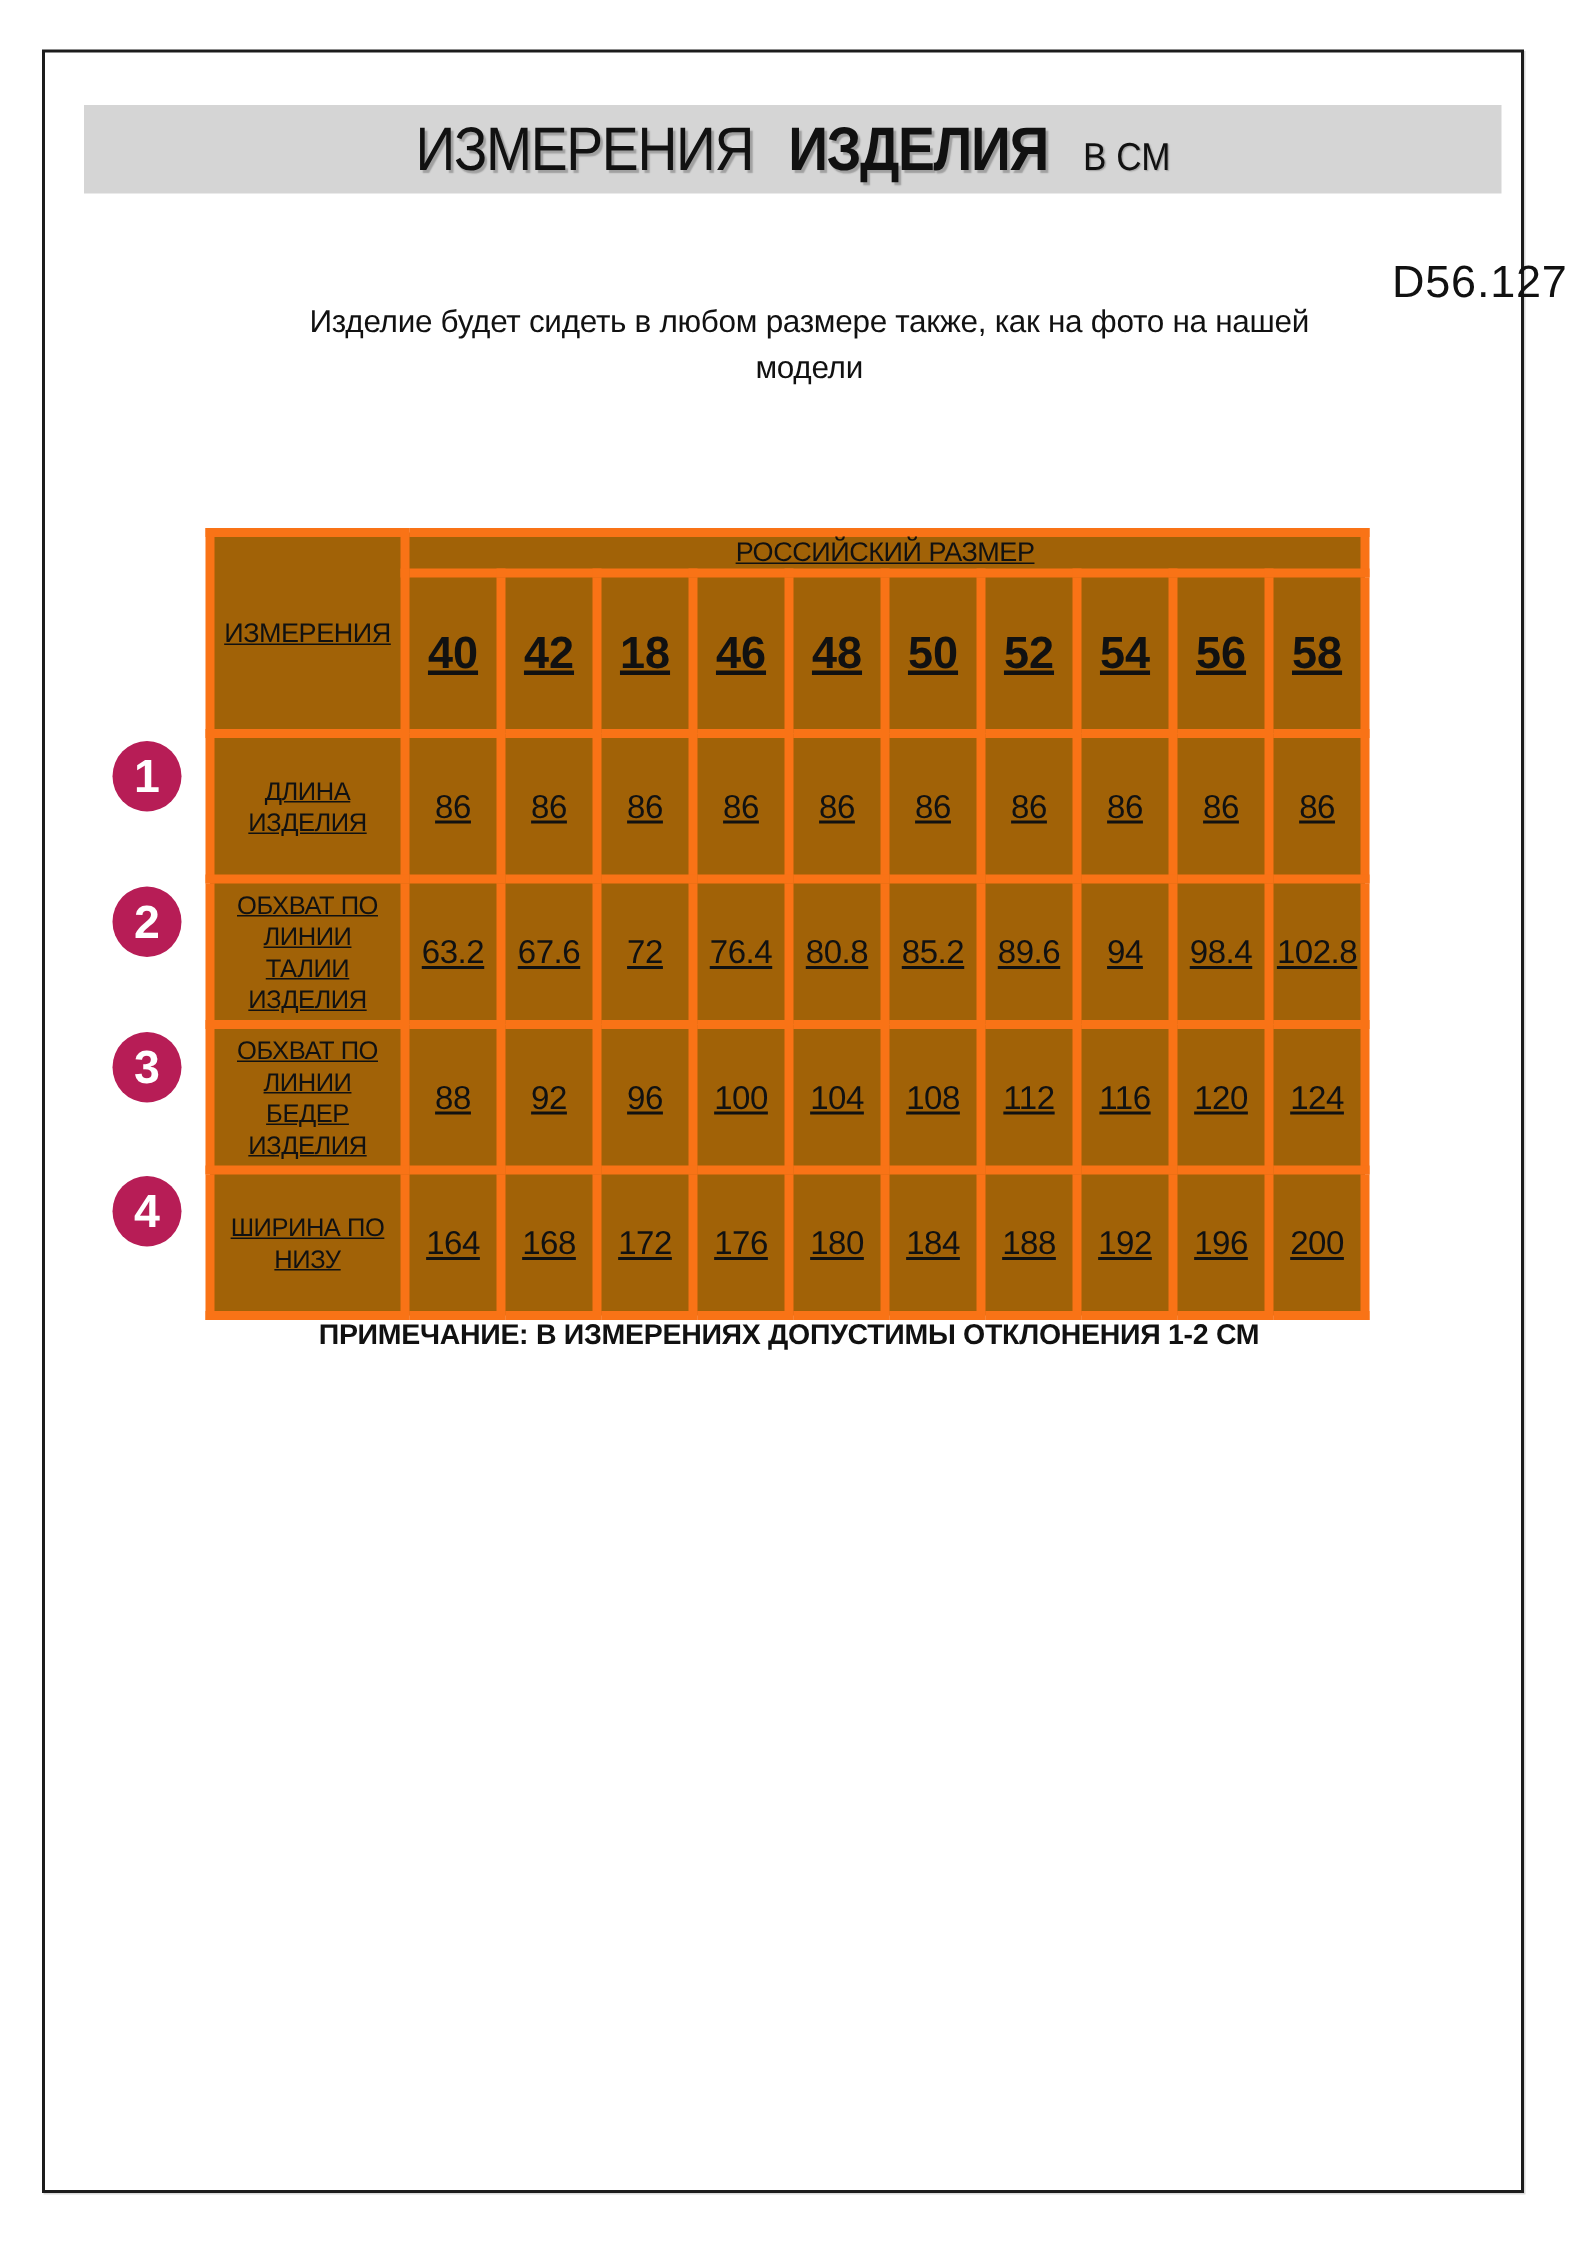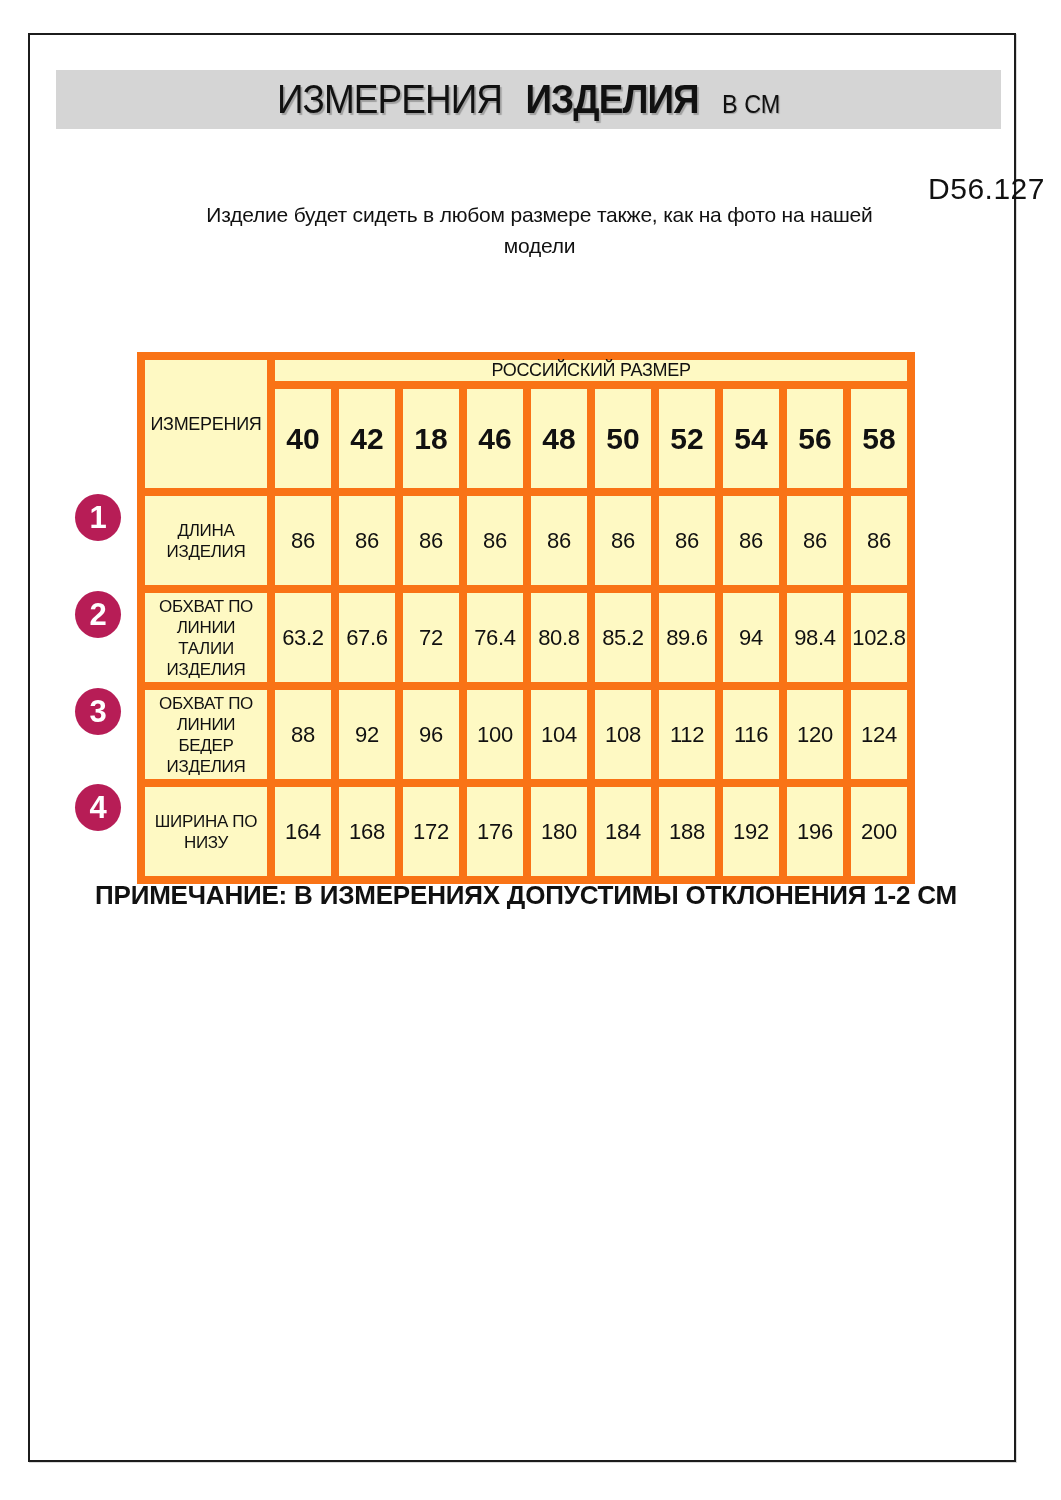--- a/index.html
+++ b/index.html
@@ -76,24 +76,25 @@
     letter-spacing: -0.2px;
   }
   .size-table {
     position: absolute;
     left: 137px; top: 352px;
     border-collapse: collapse;
     table-layout: fixed;
     width: 772px;
   }
   .size-table th, .size-table td {
-    border: 8px solid #f97316;
+    border: 6px solid #f97316;
     text-align: center;
     vertical-align: middle;
-    background: #fef9c3;
+    background: #a16207;
+    text-decoration: underline;
   }
   .col-label { width: 130px; }
   .col-size  { width: 64px; }
   .group-header-row th { height: 26px; font-size: 18px; font-weight: 500; letter-spacing: -0.3px; }
   .sizes-row th { height: 107px; font-size: 30px; font-weight: bold; }
   .size-table tbody tr { height: 97px; }
   .corner-cell {
     font-size: 18px;
     font-weight: 500;
     letter-spacing: -0.3px;
@@ -116,21 +117,21 @@
     color: #ffffff;
     font-size: 31px;
     font-weight: bold;
     line-height: 1;
   }
   .note {
     position: absolute;
     left: 0; top: 880px;
     width: 1052px;
     text-align: center;
-    font-size: 26px;
+    font-size: 19px;
     font-weight: bold;
     letter-spacing: -0.2px;
   }
 </style>
 </head>
 <body>
 
 <div class="page">
 
   <div class="page-border"></div>

